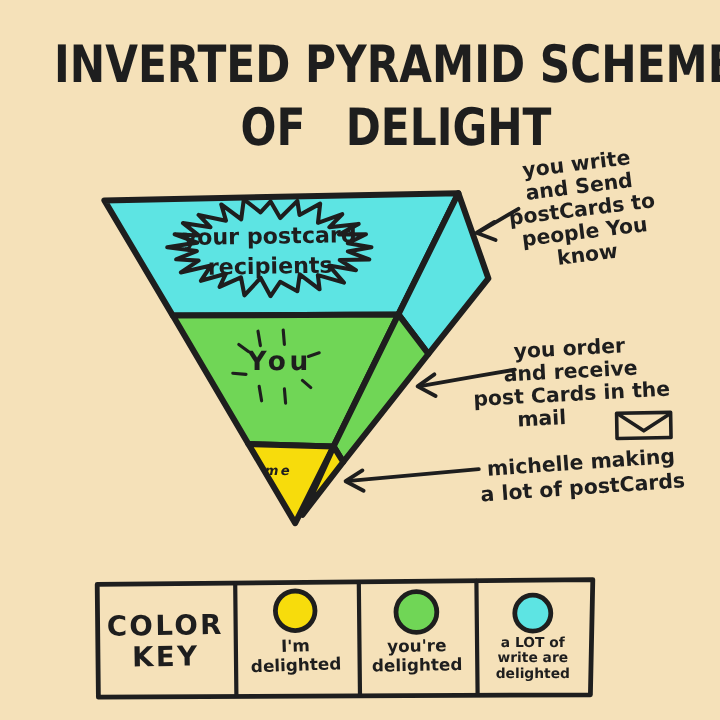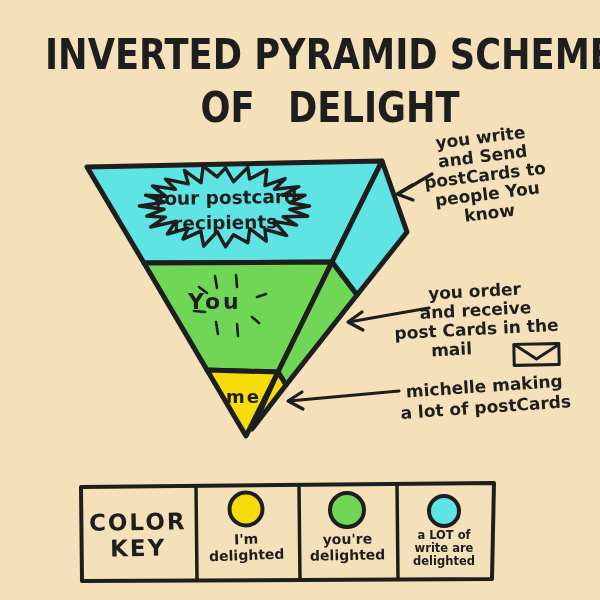--- a/index.html
+++ b/index.html
@@ -11,22 +11,22 @@
   #scene{position:absolute;left:0;top:0;}
   .title-line{width:600px;text-align:center;font-size:43px;line-height:1;transform:scaleX(0.82);letter-spacing:0px;}
   #title1{left:-9px;top:33px;}
   #title2{left:30px;top:86px;word-spacing:26px;}
   .ann{position:absolute;text-align:center;font-size:17px;line-height:19px;}
   #ann-top{left:410px;top:128px;width:150px;transform:rotate(-7deg);}
   #ann-middle{left:390px;top:282px;width:172px;transform:rotate(-3deg);}
   #ann-middle .mail-line{transform:translateX(-26px);}
   #ann-bottom{left:397px;top:376px;width:176px;transform:rotate(-4deg);line-height:21px;}
   #star-label{left:125px;top:185px;width:200px;text-align:center;font-size:18.5px;line-height:25px;transform:rotate(-1deg);}
-  #you-label{left:188px;top:289px;width:90px;font-size:22px;letter-spacing:3px;}
-  #me-label{left:203px;top:386px;width:58px;text-align:right;font-size:18px;letter-spacing:2px;}
+  #you-label{left:188px;top:289px;width:90px;text-align:center;font-size:22px;letter-spacing:3px;}
+  #me-label{left:203px;top:386px;width:58px;text-align:center;font-size:11px;letter-spacing:2px;font-style:italic;}
   #key-title{left:83px;top:509px;width:110px;text-align:center;font-size:23px;line-height:26px;letter-spacing:2px;transform:rotate(-1deg);}
   .key-label{position:absolute;text-align:center;font-size:14px;line-height:15.5px;}
   #key-label-1{left:197px;top:532px;width:99px;transform:rotate(-2deg);}
   #key-label-2{left:299px;top:532px;width:97px;transform:rotate(-1deg);}
   #key-label-3{left:397px;top:529px;width:94px;font-size:11.5px;line-height:13px;}
 </style>
 </head>
 <body>
 
 <div id="stage" style="background: rgb(245, 225, 185); color: rgb(30, 30, 30);">

